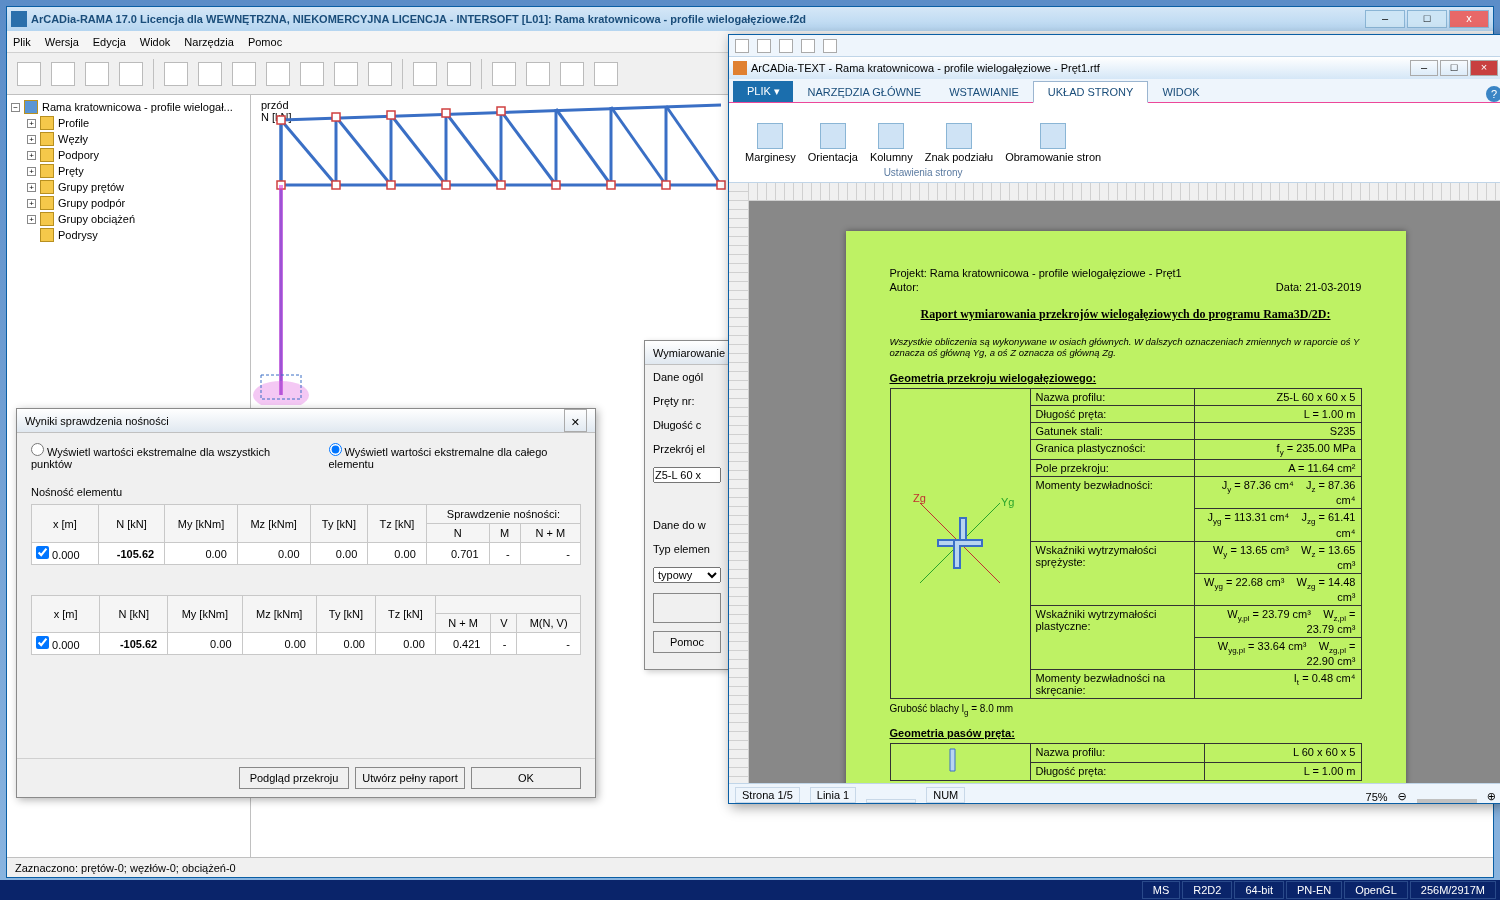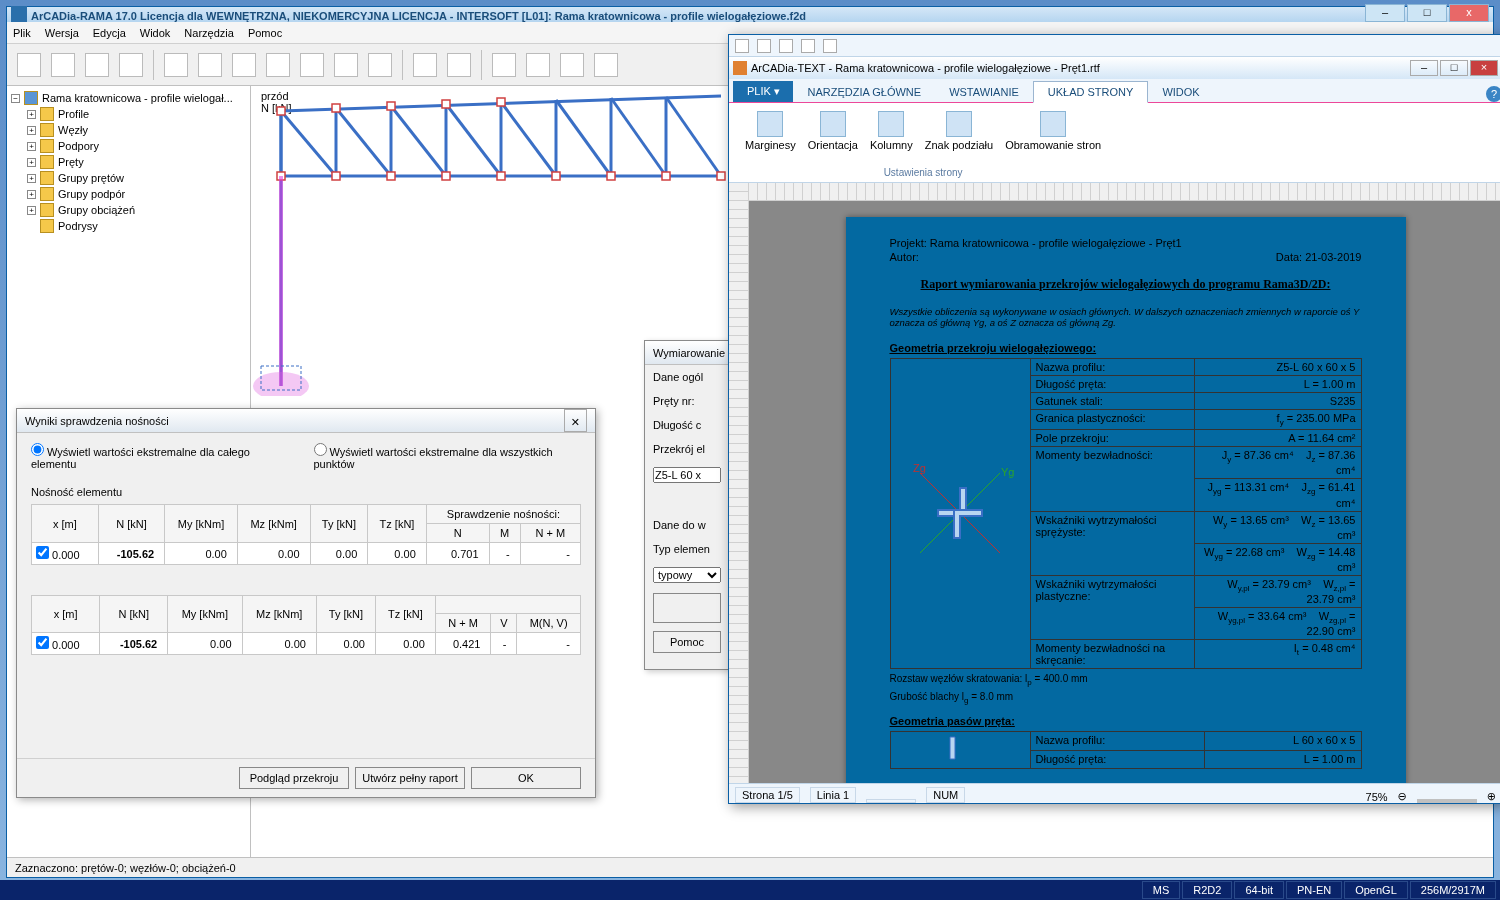--- a/index.html
+++ b/index.html
@@ -1,18 +1,18 @@
 <!DOCTYPE html>
 <html><head>
 <meta charset="utf-8">
 <style>
 *{box-sizing:border-box;margin:0;padding:0;font-family:Tahoma,Segoe UI,sans-serif;font-size:11px}
 body{background:linear-gradient(180deg,#5b8dc8 0%,#8ab5e0 100%);position:relative;width:1500px;height:900px;overflow:hidden}
 .main-window{position:absolute;left:6px;top:6px;right:6px;bottom:22px;background:#f0f0f0;border:1px solid #0a5fa5;display:flex;flex-direction:column}
-.main-titlebar{background:linear-gradient(180deg,#d5e7f7 0%,#b5d5f0 100%);height:15px;display:flex;align-items:flex-end;padding:0 4px}
+.main-titlebar{background:linear-gradient(180deg,#d5e7f7 0%,#b5d5f0 100%);height:24px;display:flex;align-items:center;padding:0 4px}
 .main-titlebar .icon{width:16px;height:16px;background:#2a6fab;margin-right:4px}
 .main-titlebar .title{flex:1;font-weight:bold;color:#1a4d7a}
 .win-controls{display:flex;gap:2px}
 .win-btn{width:40px;height:18px;background:#cde5f5;border:1px solid #8ab5d5;text-align:center;line-height:14px;cursor:pointer}
 .win-btn.close{background:#e86868;color:#fff}
 .menubar{background:#f5f5f5;height:22px;display:flex;align-items:center;padding:0 6px;gap:14px;border-bottom:1px solid #d0d0d0}
 .menubar span{cursor:pointer}
 .toolbar{background:#f0f0f0;height:42px;display:flex;align-items:center;padding:0 10px;gap:10px;border-bottom:1px solid #c0c0c0}
 .tool{width:24px;height:24px;background:#fff;border:1px solid #bbb;cursor:pointer}
 .tool.sep{width:1px;background:#c0c0c0;border:none;height:30px}
@@ -63,27 +63,27 @@
 .qat .q{width:14px;height:14px;background:#fff;border:1px solid #aaa}
 .ribbon-tabs{background:#eef5fc;display:flex;align-items:flex-end;height:24px;padding-left:4px;border-bottom:1px solid #ec4899}
 .file-tab{background:#1b6ead;color:#fff;padding:4px 14px;cursor:pointer}
 .rtab{padding:4px 14px;cursor:pointer;color:#1a4d7a}
 .rtab.active{background:#fff;border:1px solid #9bb5d0;border-bottom:1px solid #fff;margin-bottom:-1px}
 .ribbon{background:#fff;height:80px;display:flex;border-bottom:1px solid #c0d5e8;padding:4px 10px;gap:20px}
 .rgroup{display:flex;flex-direction:column;align-items:center;justify-content:flex-end;padding:0 6px}
 .rgroup .ricons{display:flex;gap:12px}
 .ritem{display:flex;flex-direction:column;align-items:center;gap:2px;cursor:pointer;font-size:10px;}
 .ritem .ri{width:26px;height:26px;background:#cfe3f5;border:1px solid #8ab5d5}
-.rgroup .glabel{font-size:10px;color:#5a7aa0;margin-top:16px}
+.rgroup .glabel{font-size:10px;color:#5a7aa0;margin-top:4px}
 .ruler-area{background:#fff;flex:1;display:flex;overflow:hidden}
 .vruler{width:20px;background:#f0f0f0;border-right:1px solid #d0d0d0;background-image:repeating-linear-gradient(180deg,#f0f0f0,#f0f0f0 8px,#d0d0d0 8px,#d0d0d0 9px)}
 .doc-area{flex:1;display:flex;flex-direction:column;overflow:hidden}
 .hruler{height:18px;background:#f0f0f0;border-bottom:1px solid #d0d0d0;background-image:repeating-linear-gradient(90deg,#f0f0f0,#f0f0f0 8px,#d0d0d0 8px,#d0d0d0 9px)}
 .page-scroll{flex:1;background:#888;overflow:auto;padding:14px;position:relative}
-.page{width:560px;background:#0369a1;margin:2px auto;padding:20px 44px;min-height:620px;box-shadow:0 0 6px rgba(0,0,0,.4);font-family:Georgia,"Times New Roman",serif}
+.page{width:560px;background:#bef264;margin:16px auto;padding:36px 44px;min-height:620px;box-shadow:0 0 6px rgba(0,0,0,.4);font-family:Georgia,"Times New Roman",serif}
 .page .meta{display:flex;justify-content:space-between;font-size:9.5px;margin-bottom:2px}
 .page h1{font-size:12px;text-decoration:underline;text-align:center;margin:14px 0;font-weight:bold;font-family:Georgia,serif}
 .page .note{font-style:italic;font-size:9.5px;margin-bottom:14px}
 .page h2{font-size:11px;text-decoration:underline;margin:10px 0 4px;font-weight:bold}
 .geom-table{width:100%;border-collapse:collapse;font-size:9.5px}
 .geom-table td{border:1px solid #333;padding:2px 5px;vertical-align:top}
 .geom-table td.r{text-align:right}
 .geom-table td.diagram{width:140px;vertical-align:middle;text-align:center}
 .page p{font-size:10px;margin:4px 0}
 .ed-status{height:20px;background:#eef5fc;border-top:1px solid #c0d5e8;display:flex;align-items:flex-end;padding:0 6px;gap:10px;font-size:10px}
@@ -258,22 +258,22 @@
   <button style="border:1px solid #888;background:#f0f0f0">Pomoc</button>
 </div>
 
 <div class="results-dlg">
   <div class="dlg-title">
     <span>Wyniki sprawdzenia nośności</span>
     <span style="border:1px solid #aaa;padding:0 6px;cursor:pointer">✕</span>
   </div>
   <div class="dlg-body">
     <div class="radio-row">
+      <label><input type="radio" style=""> <span>Wyświetl wartości ekstremalne dla wszystkich punktów</span></label>
       <label><input type="radio" checked="" style=""> <span>Wyświetl wartości ekstremalne dla całego elementu</span></label>
-      <label><input type="radio" style=""> <span>Wyświetl wartości ekstremalne dla wszystkich punktów</span></label>
     </div>
     <div class="sect-label">Nośność elementu</div>
     <table class="tbl">
       <tbody>
           <tr>
             <th rowspan="2">x [m]</th>
             <th rowspan="2">N [kN]</th>
             <th rowspan="2">My [kNm]</th>
             <th rowspan="2">Mz [kNm]</th>
             <th rowspan="2">Ty [kN]</th>
@@ -459,21 +459,20 @@
                 </tr>
             <tr>
                   <td class="r"><span>W<sub>yg,pl</sub> = 33.64 cm³</span>&nbsp;&nbsp;&nbsp;&nbsp;<span>W<sub>zg,pl</sub> = 22.90 cm³</span></td>
                 </tr>
             <tr>
                   <td>Momenty bezwładności na skręcanie:</td>
                   <td class="r">I<sub>t</sub> = 0.48 cm⁴</td>
                 </tr>
           </tbody>
             </table>
-          <p>Rozstaw węzłów skratowania: l<sub>p</sub> = 400.0 mm</p>
           <p>Grubość blachy l<sub>g</sub> = 8.0 mm</p>
           <h2>Geometria pasów pręta:</h2>
           <table class="geom-table">
             <tbody>
                 <tr>
                   <td class="diagram" rowspan="2"><svg width="30" height="30">
                       <path d="M5 3 L5 25 L10 25 L10 8 L10 3 Z" fill="#b8d5f0" stroke="#3a6fc5"></path>
                     </svg></td>
                   <td>Nazwa profilu:</td>
                   <td class="r">L 60 x 60 x 5</td>

